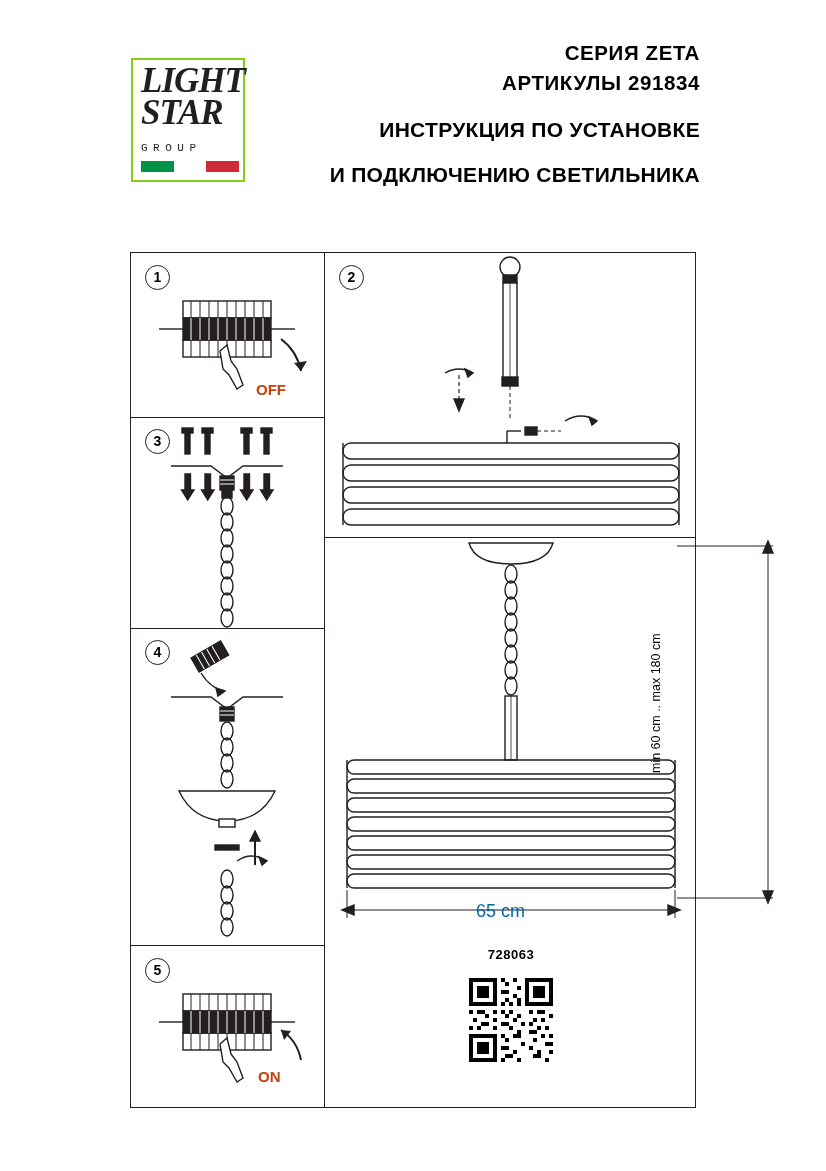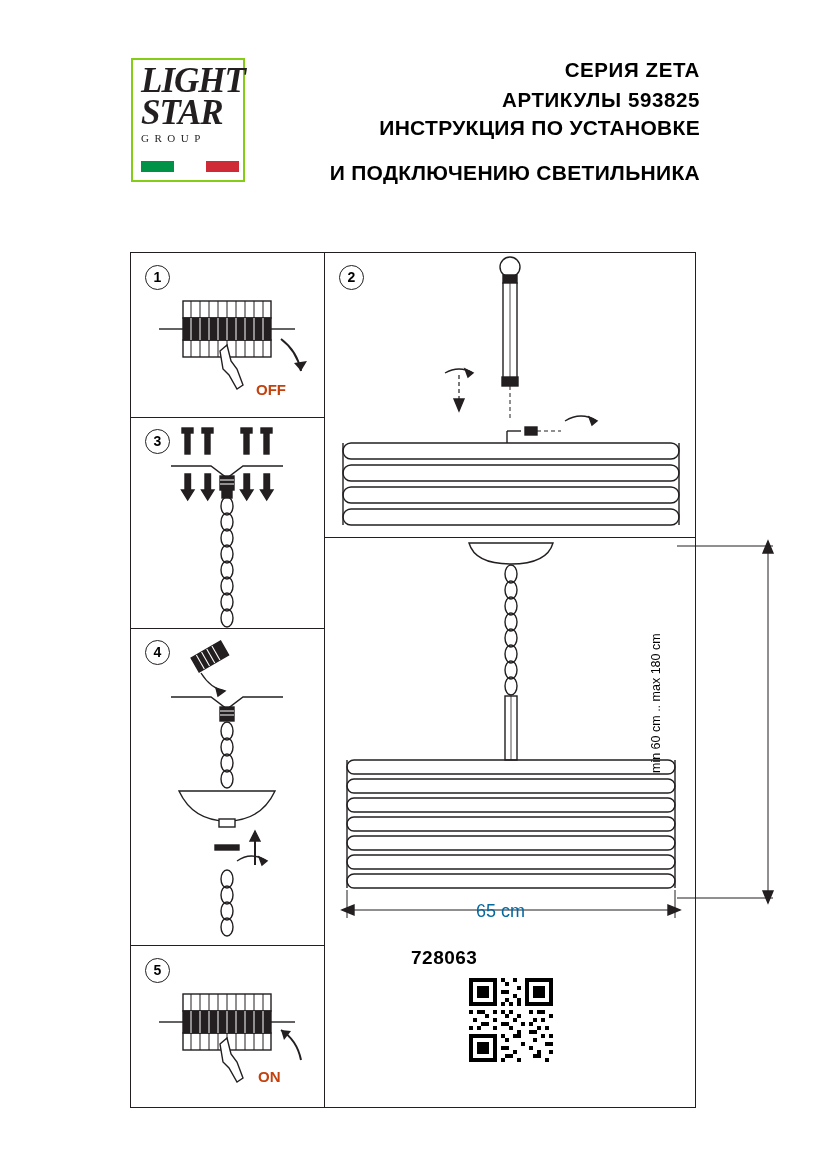--- a/index.html
+++ b/index.html
@@ -40,45 +40,46 @@
     font-size: 35px;
     letter-spacing: -1px;
     color: #231f20;
     display: block;
   }
   #logo-text .l3 {
     display: block;
     font-size: 11px;
     letter-spacing: 5.5px;
     color: #231f20;
-    margin-top: 4px;
-    font-family: Liberation Serif, serif;
+    margin-top: 14px;
+    font-family: Liberation Mono, monospace;
   }
   #logo-flag {
     position: absolute;
     left: 8px; bottom: 8px;
     width: 98px; height: 11px;
     display: flex;
   }
   #logo-flag span { flex: 1 1 33.33%; height: 100%; display: block; }
 
   #header-right {
     position: absolute;
-    left: 300px; top: 55px;
+    left: 300px; top: 38px;
     width: 400px;
     text-align: right;
   }
   .hdr-line1, .hdr-line2 {
     font-weight: bold;
     font-size: 20.5px;
     letter-spacing: 0.6px;
     color: #000;
     line-height: 1.45;
   }
   .hdr-title {
+    margin-top: 19px;
     font-weight: bold;
     font-size: 21px;
     line-height: 1.38;
     letter-spacing: 0.3px;
   }
 
   
   #frame {
     position: absolute;
     left: 130px; top: 252px;
@@ -123,21 +124,22 @@
   #dim-horiz {
     position: absolute;
     left: 455px; top: 925px;
     font-size: 18px;
     color: #0369a1;
   }
   #art-num {
     position: absolute;
     left: 420px; top: 975px;
     width: 200px;
-    font-size: 19px;
+    text-align: center;
+    font-size: 13px;
     font-weight: bold;
     color: #000;
     letter-spacing: 0.5px;
   }
   #qr {
     position: absolute;
     left: 470px; top: 1003px;
     width: 84px; height: 84px;
   }
 </style>
@@ -154,21 +156,21 @@
     </div>
     <div id="logo-flag">
       <span style="background:#009246"></span>
       <span style="background:#ffffff"></span>
       <span style="background:#ce2b37"></span>
     </div>
   </div>
 
   <div id="header-right">
     <div class="hdr-line1">СЕРИЯ ZETA</div>
-    <div class="hdr-line2">АРТИКУЛЫ 593825</div>
+    <div class="hdr-line2">АРТИКУЛЫ 291834</div>
     <div class="hdr-title">ИНСТРУКЦИЯ ПО УСТАНОВКЕ</div>
     <div class="hdr-title" style="margin-top:16px">И ПОДКЛЮЧЕНИЮ СВЕТИЛЬНИКА</div>
   </div>
 </div>
 
 <div id="frame">
 
   <div class="vline" style="left:193px; top:0; width:1px; height:854px;"></div>
   <div class="vline" style="left:0; top:164px; width:193px; height:1px;"></div>
   <div class="vline" style="left:0; top:375px; width:193px; height:1px;"></div>

